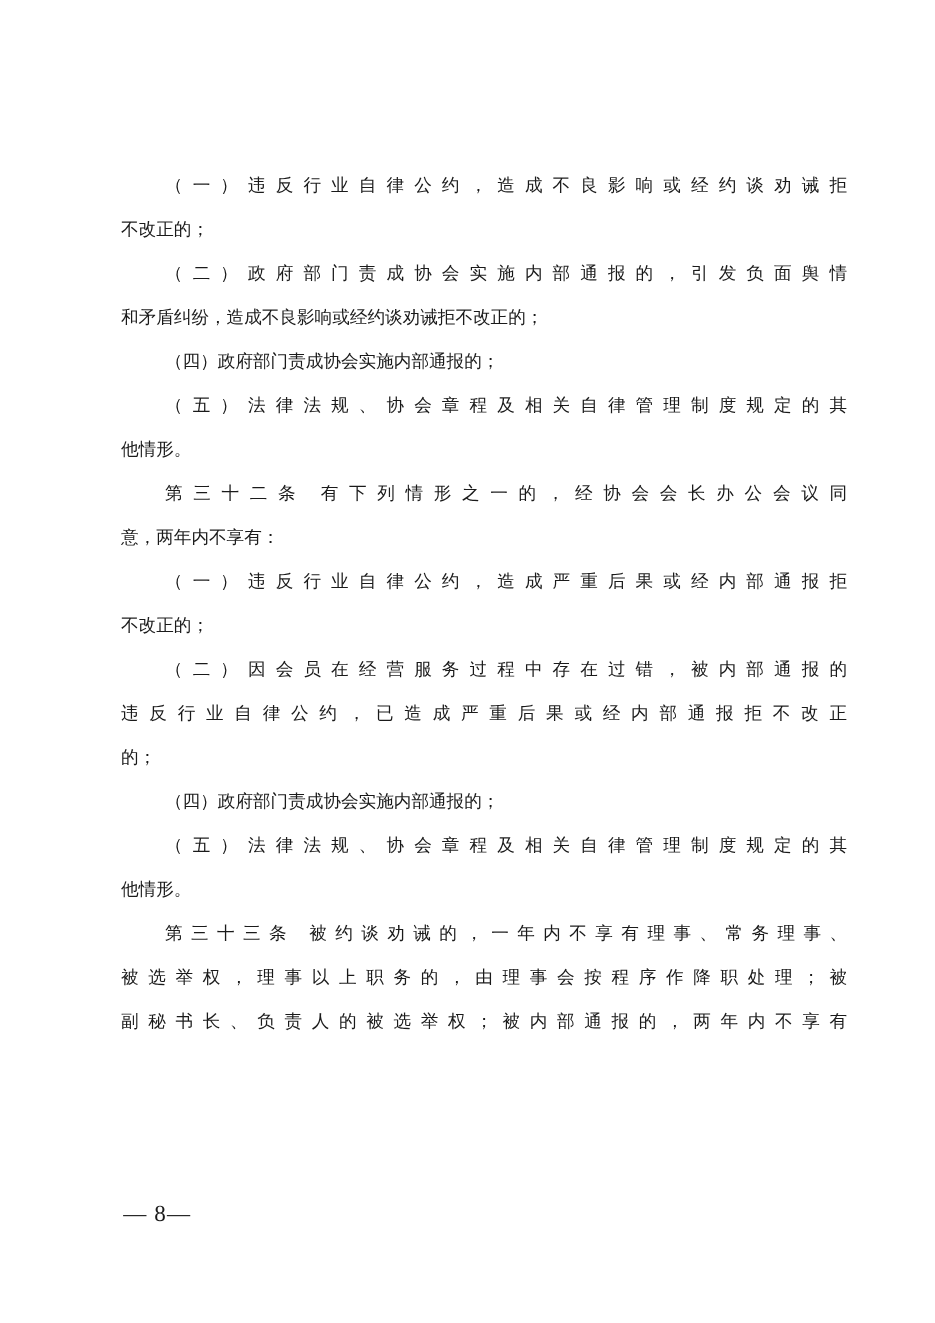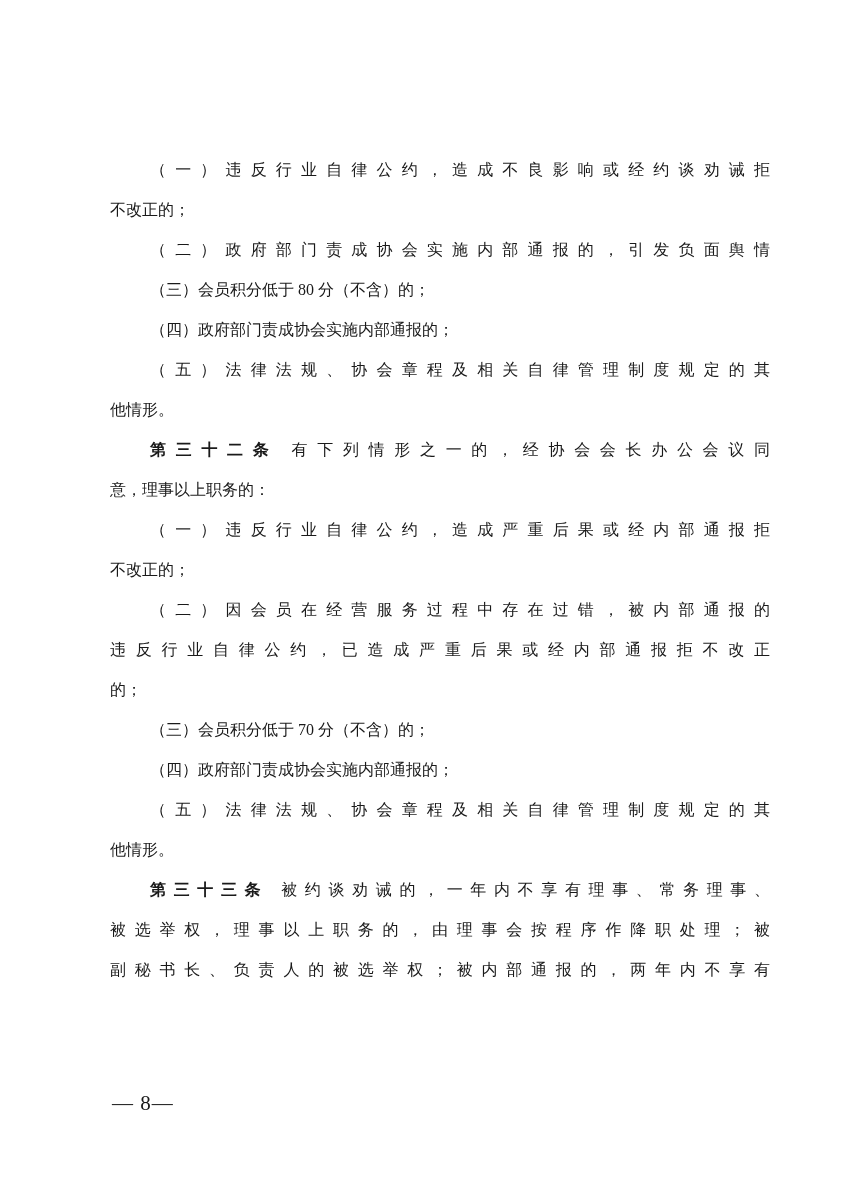--- a/index.html
+++ b/index.html
@@ -36,53 +36,52 @@
   .line.fill {
     white-space: normal;
     text-align: justify;
     text-align-last: justify;
     text-justify: inter-character;
   }
   .line.indent {
     text-indent: 40px;
   }
   .term {
-    font-weight: 700;
+    font-weight: 400;
     margin-right: 13px;
   }
   .page-number {
     position: absolute;
     left: 112px;
     top: 1090px;
     font-size: 21px;
     line-height: 26px;
     letter-spacing: 1px;
     color: #1a1a1a;
   }
 </style>
 </head>
 <body>
 
 <div class="page">
   <div class="doc-body">
       <div class="line indent fill">（一）违反行业自律公约，造成不良影响或经约谈劝诫拒</div>
       <div class="line">不改正的；</div>
       <div class="line indent fill">（二）政府部门责成协会实施内部通报的，引发负面舆情</div>
-      <div class="line indent">（三）会员积分低于 80 分（不含）的；</div>
+      <div class="line">和矛盾纠纷，造成不良影响或经约谈劝诫拒不改正的；</div>
       <div class="line indent">（四）政府部门责成协会实施内部通报的；</div>
       <div class="line indent fill">（五）法律法规、协会章程及相关自律管理制度规定的其</div>
       <div class="line">他情形。</div>
       <div class="line indent fill"><span class="term">第三十二条</span>有下列情形之一的，经协会会长办公会议同</div>
-      <div class="line">意，理事以上职务的：</div>
+      <div class="line">意，两年内不享有：</div>
       <div class="line indent fill">（一）违反行业自律公约，造成严重后果或经内部通报拒</div>
       <div class="line">不改正的；</div>
       <div class="line indent fill">（二）因会员在经营服务过程中存在过错，被内部通报的</div>
       <div class="line fill">违反行业自律公约，已造成严重后果或经内部通报拒不改正</div>
       <div class="line">的；</div>
-      <div class="line indent">（三）会员积分低于 70 分（不含）的；</div>
       <div class="line indent">（四）政府部门责成协会实施内部通报的；</div>
       <div class="line indent fill">（五）法律法规、协会章程及相关自律管理制度规定的其</div>
       <div class="line">他情形。</div>
       <div class="line indent fill"><span class="term">第三十三条</span>被约谈劝诫的，一年内不享有理事、常务理事、</div>
       <div class="line fill">被选举权，理事以上职务的，由理事会按程序作降职处理；被</div>
       <div class="line fill">副秘书长、负责人的被选举权；被内部通报的，两年内不享有</div>
     </div>
   <div class="page-number">— 8—</div>
 </div>
 

